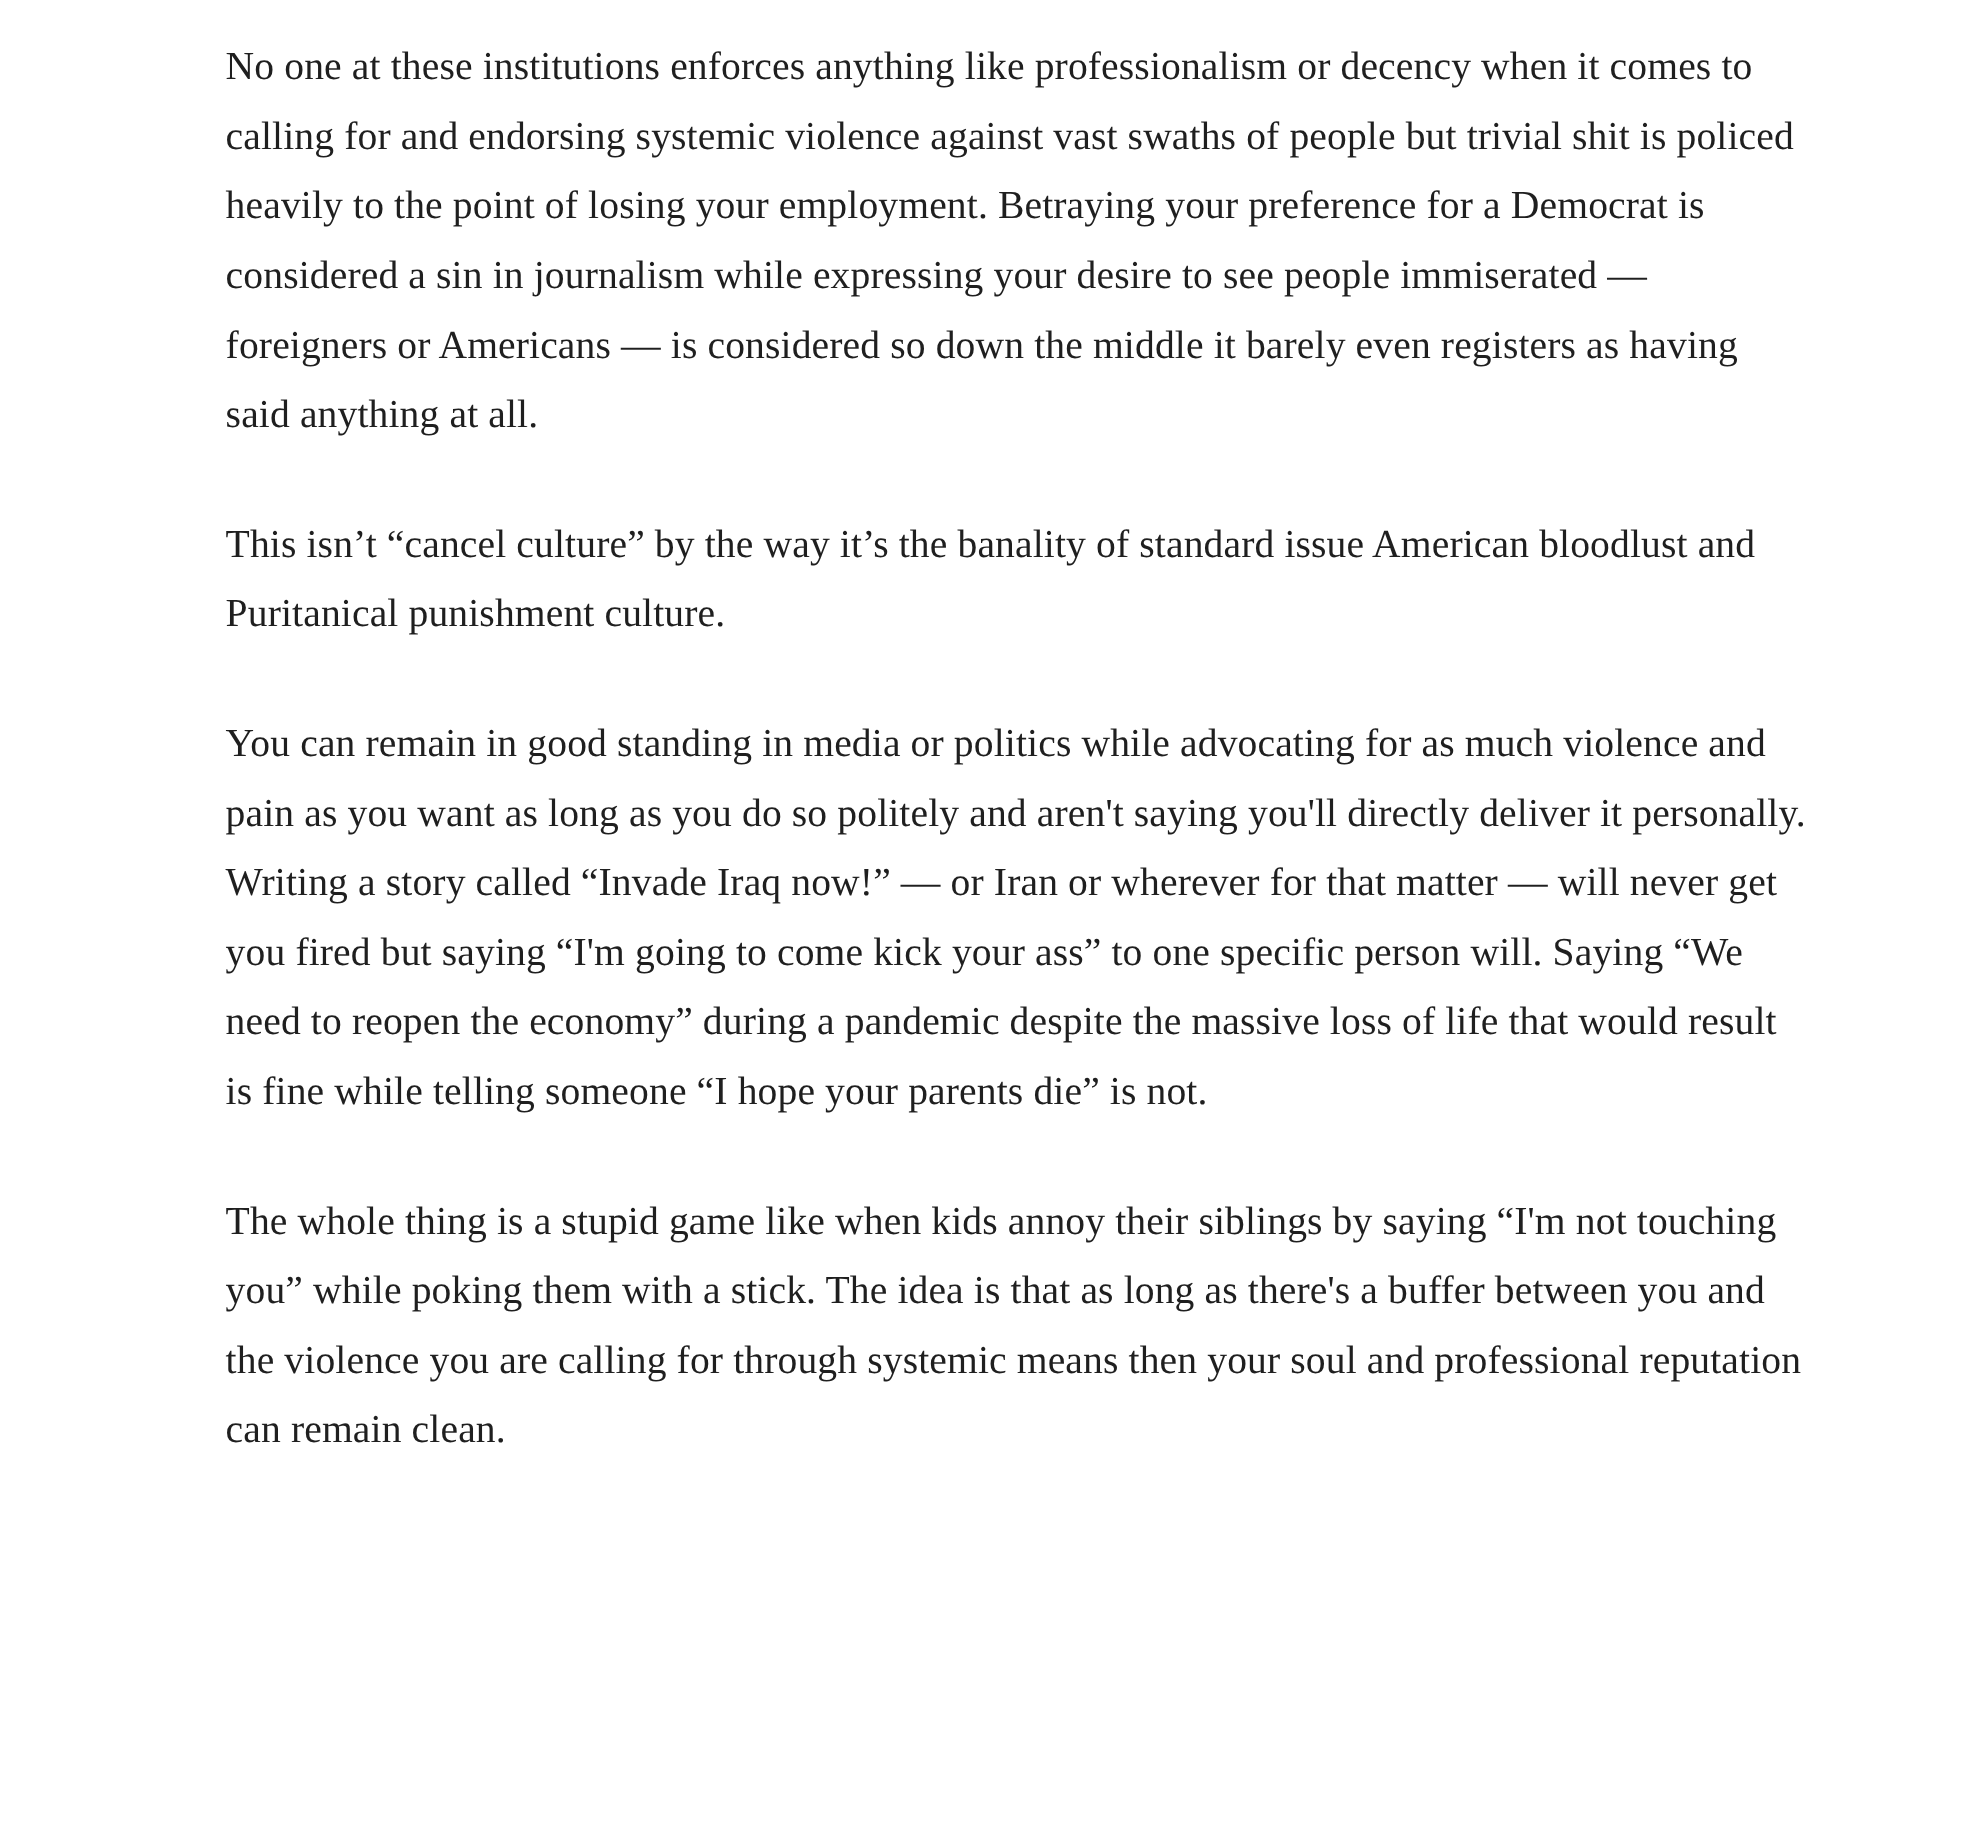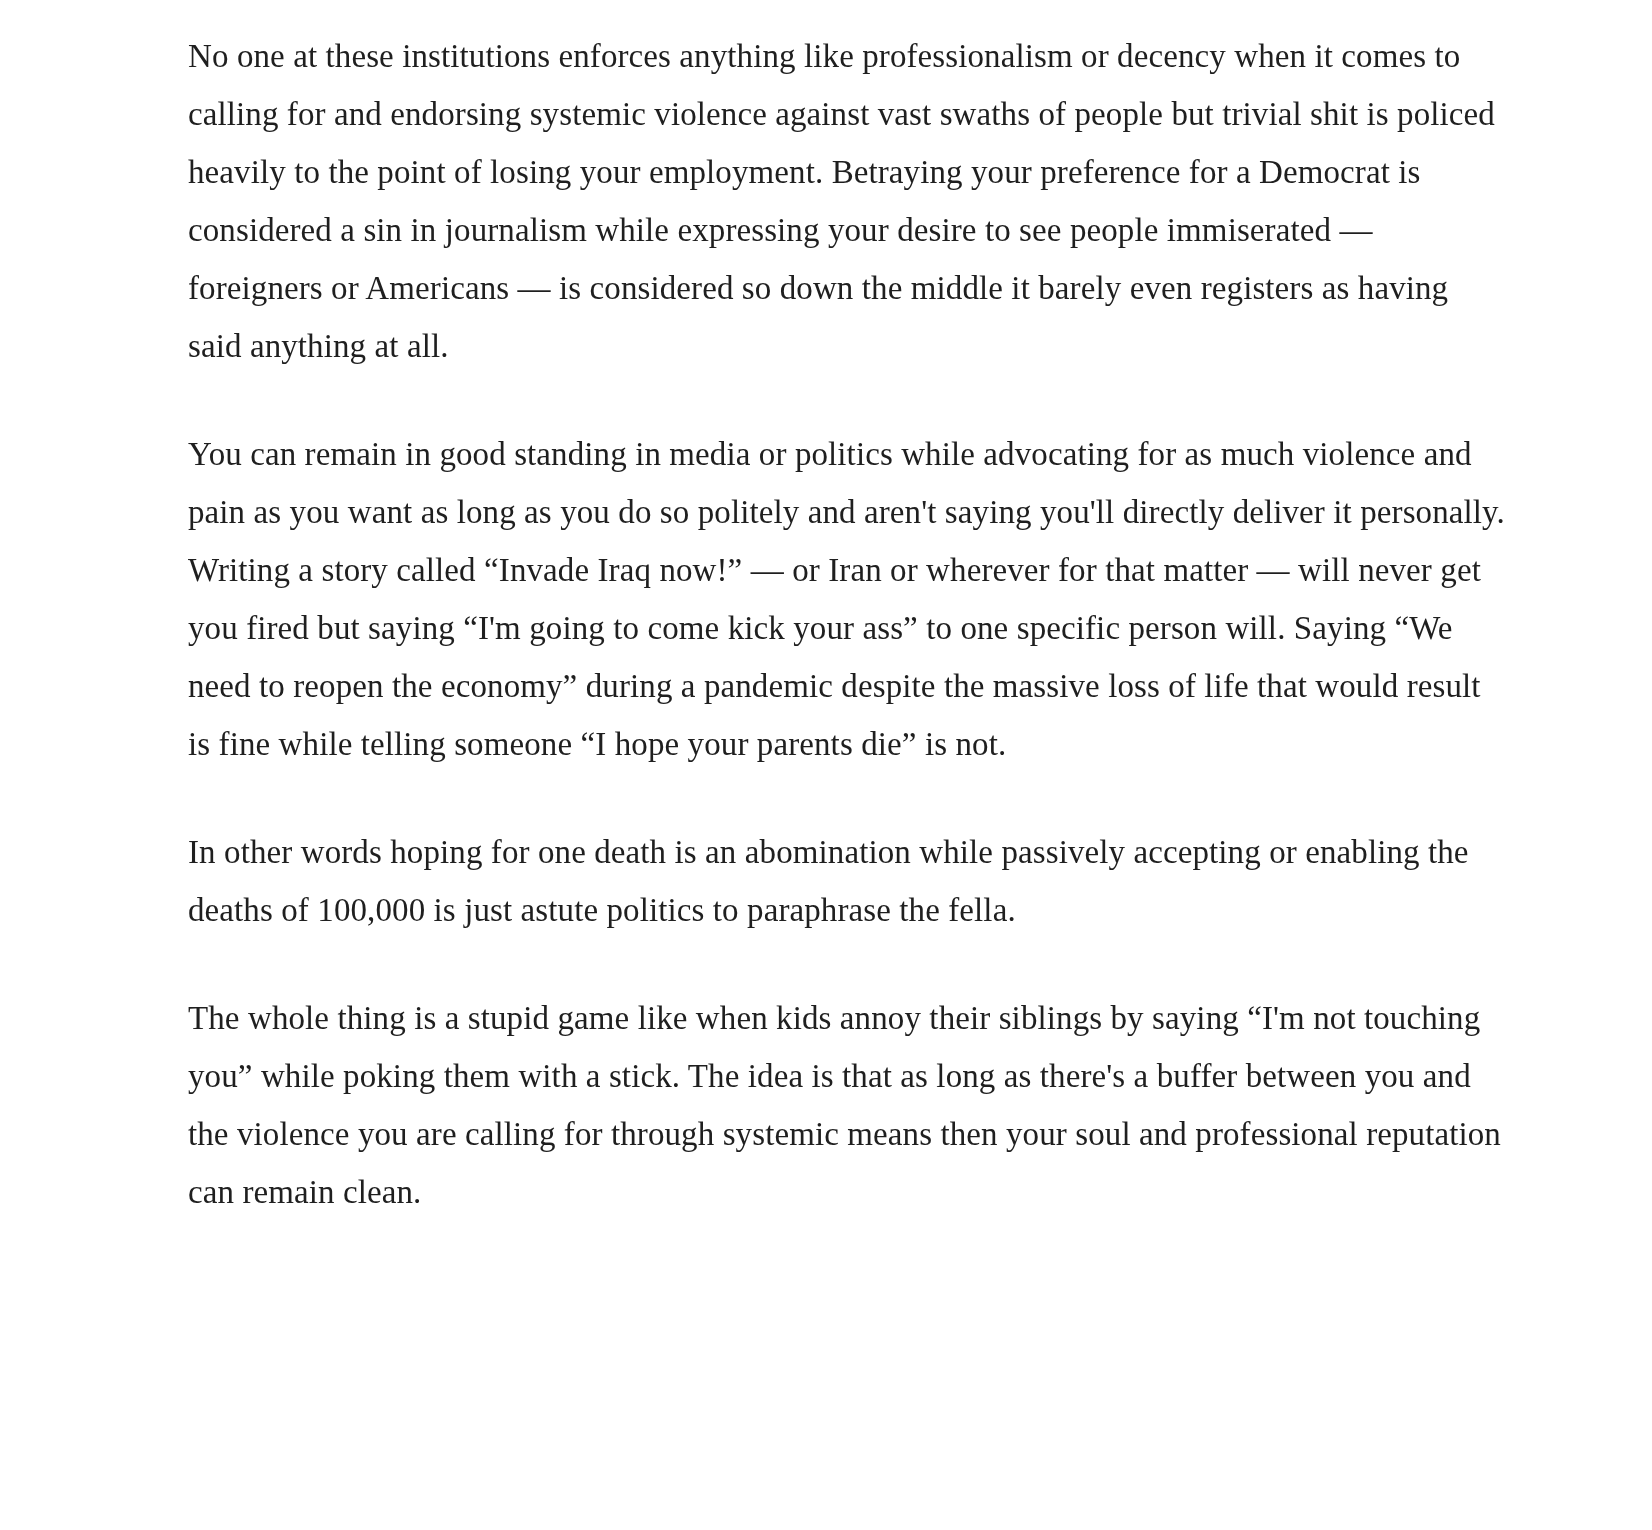--- a/index.html
+++ b/index.html
@@ -27,16 +27,16 @@
     .article-body p {
       margin: 0 0 50px 0;
       padding: 0;
     }
   </style>
 </head>
 <body>
 
 <main class="article-body">
   <p>No one at these institutions enforces anything like professionalism or decency when it comes to calling for and endorsing systemic violence against vast swaths of people but trivial shit is policed heavily to the point of losing your employment. Betraying your preference for a Democrat is considered a sin in journalism while expressing your desire to see people immiserated — foreigners or Americans — is considered so down the middle it barely even registers as having said anything at all.</p>
+  <p>This isn’t “cancel culture” by the way it’s the banality of standard issue American bloodlust and Puritanical punishment culture.</p>
   <p>You can remain in good standing in media or politics while advocating for as much violence and pain as you want as long as you do so politely and aren't saying you'll directly deliver it personally. Writing a story called “Invade Iraq now!” — or Iran or wherever for that matter — will never get you fired but saying “I'm going to come kick your ass” to one specific person will. Saying “We need to reopen the economy” during a pandemic despite the massive loss of life that would result is fine while telling someone “I hope your parents die” is not.</p>
-  <p>In other words hoping for one death is an abomination while passively accepting or enabling the deaths of 100,000 is just astute politics to paraphrase the fella.</p>
   <p>The whole thing is a stupid game like when kids annoy their siblings by saying “I'm not touching you” while poking them with a stick. The idea is that as long as there's a buffer between you and the violence you are calling for through systemic means then your soul and professional reputation can remain clean.</p>
 </main>
 
 </body></html>

